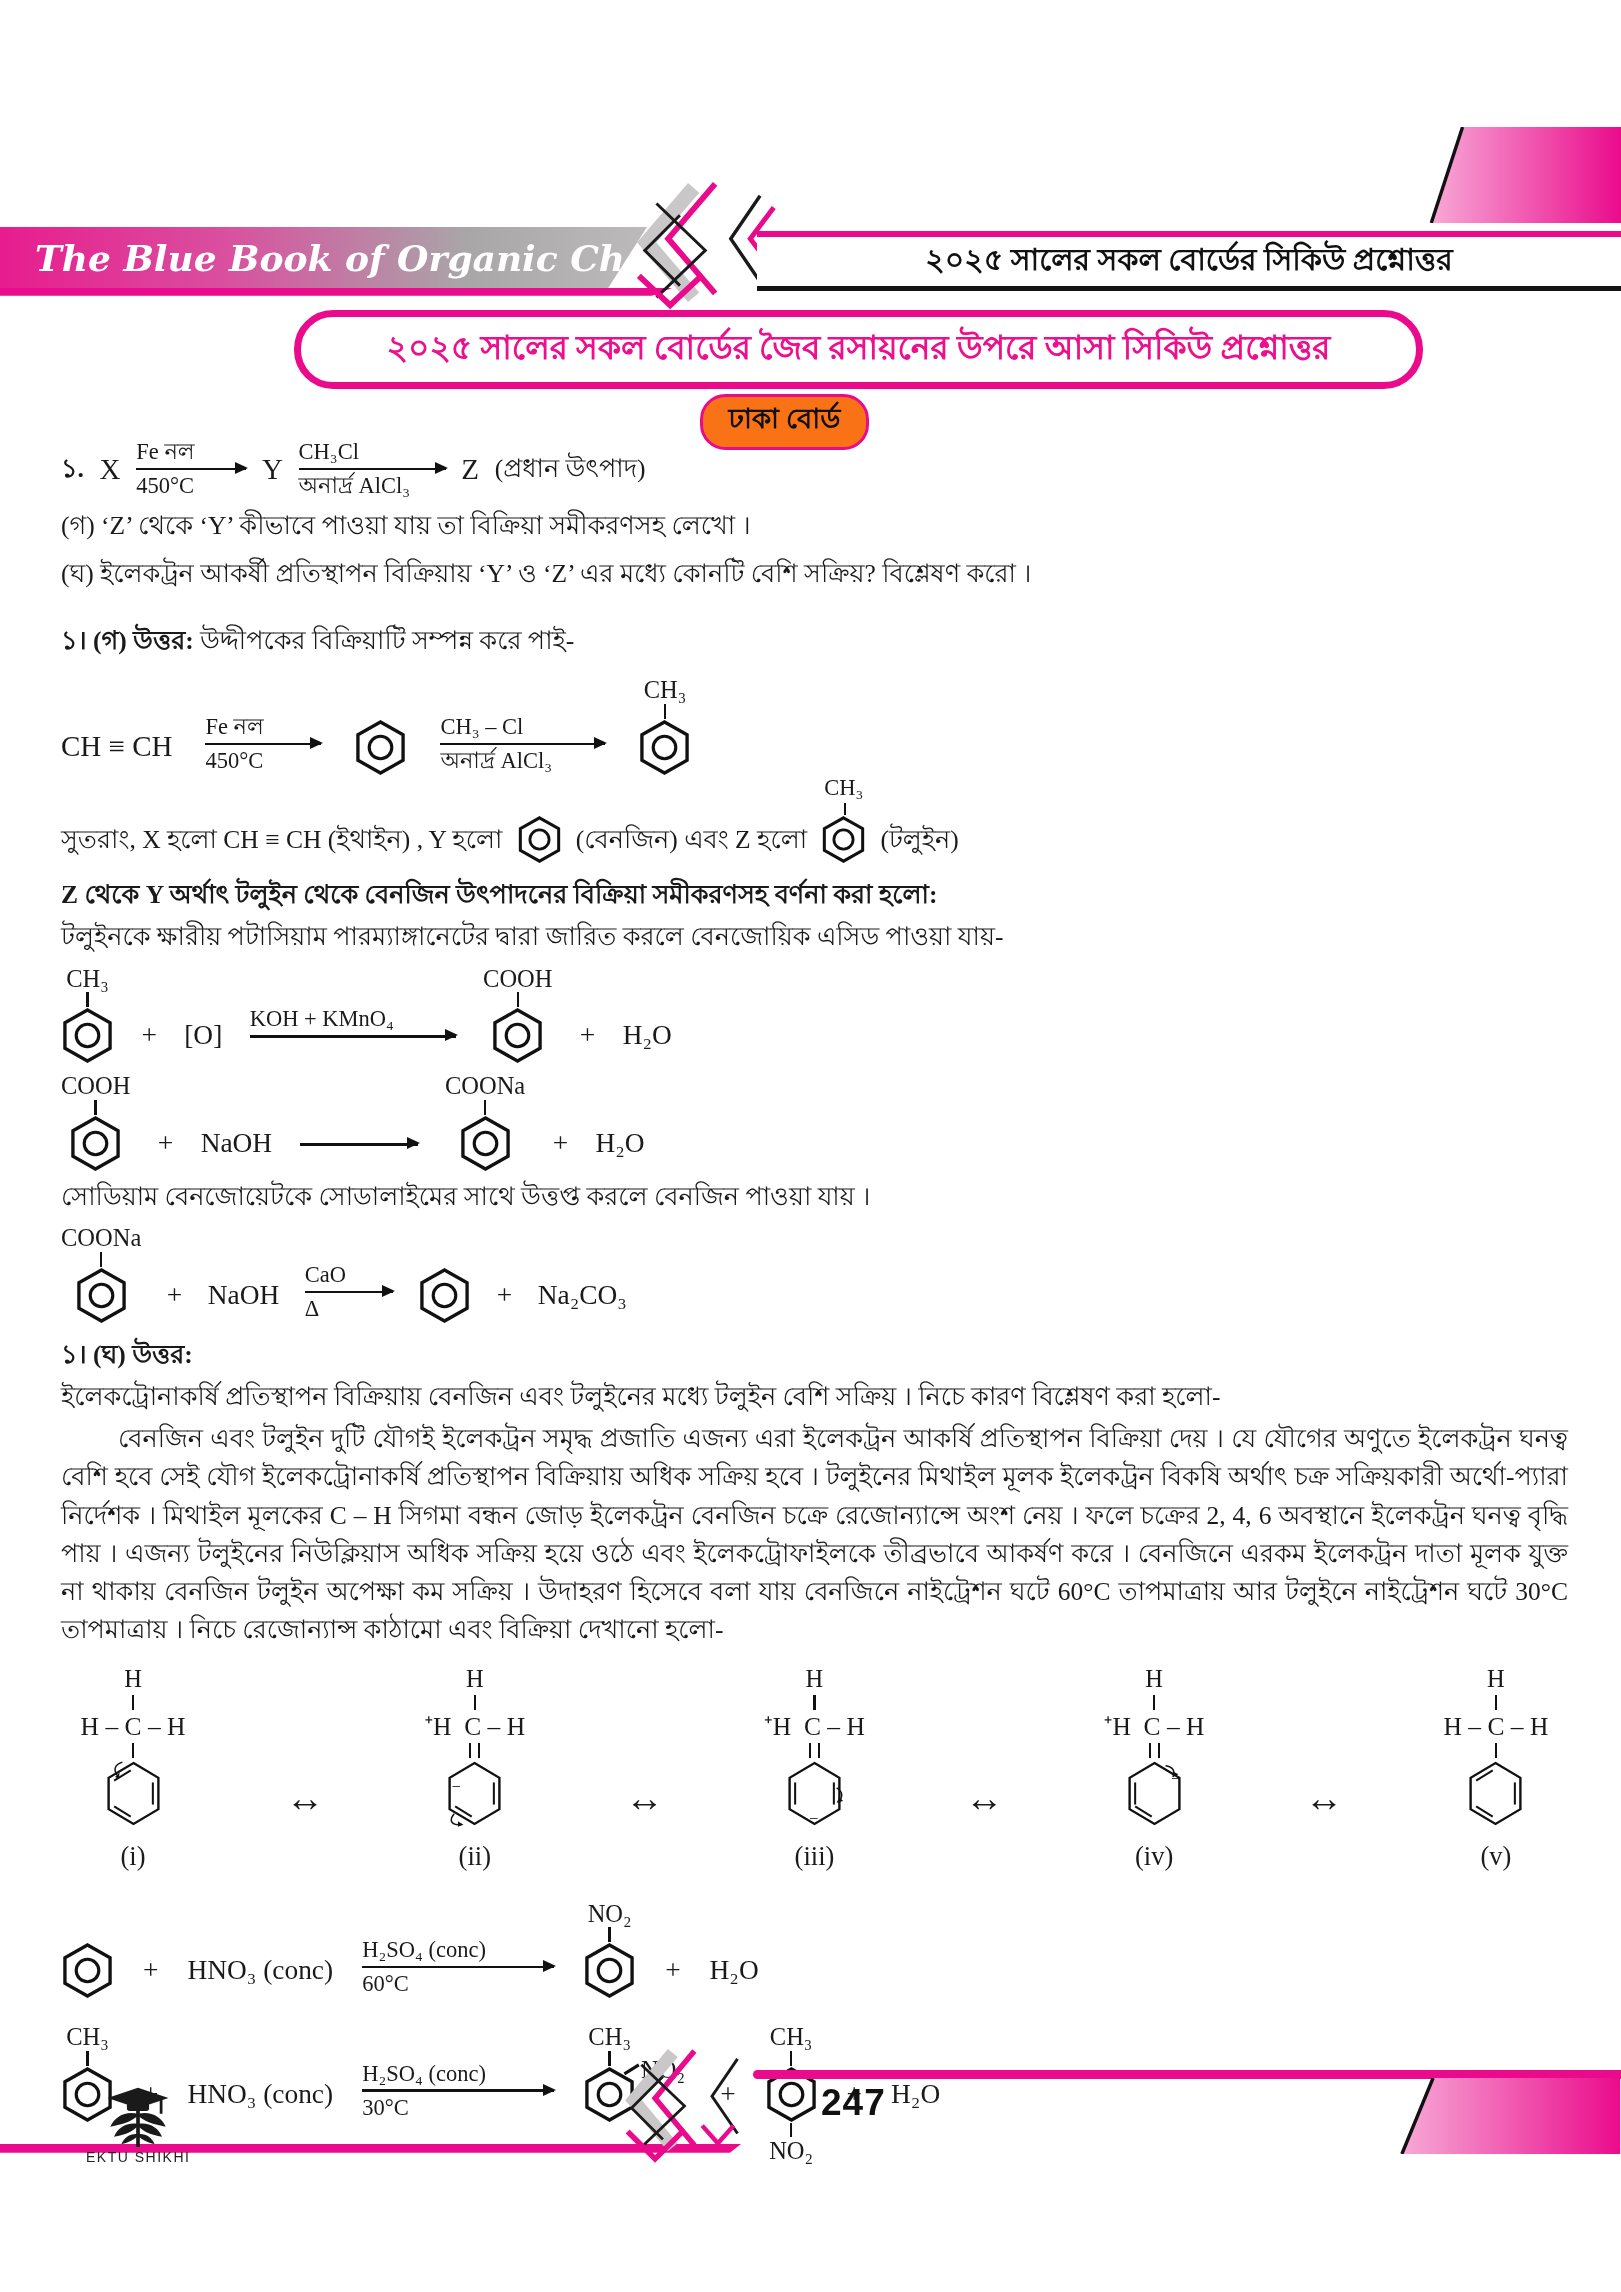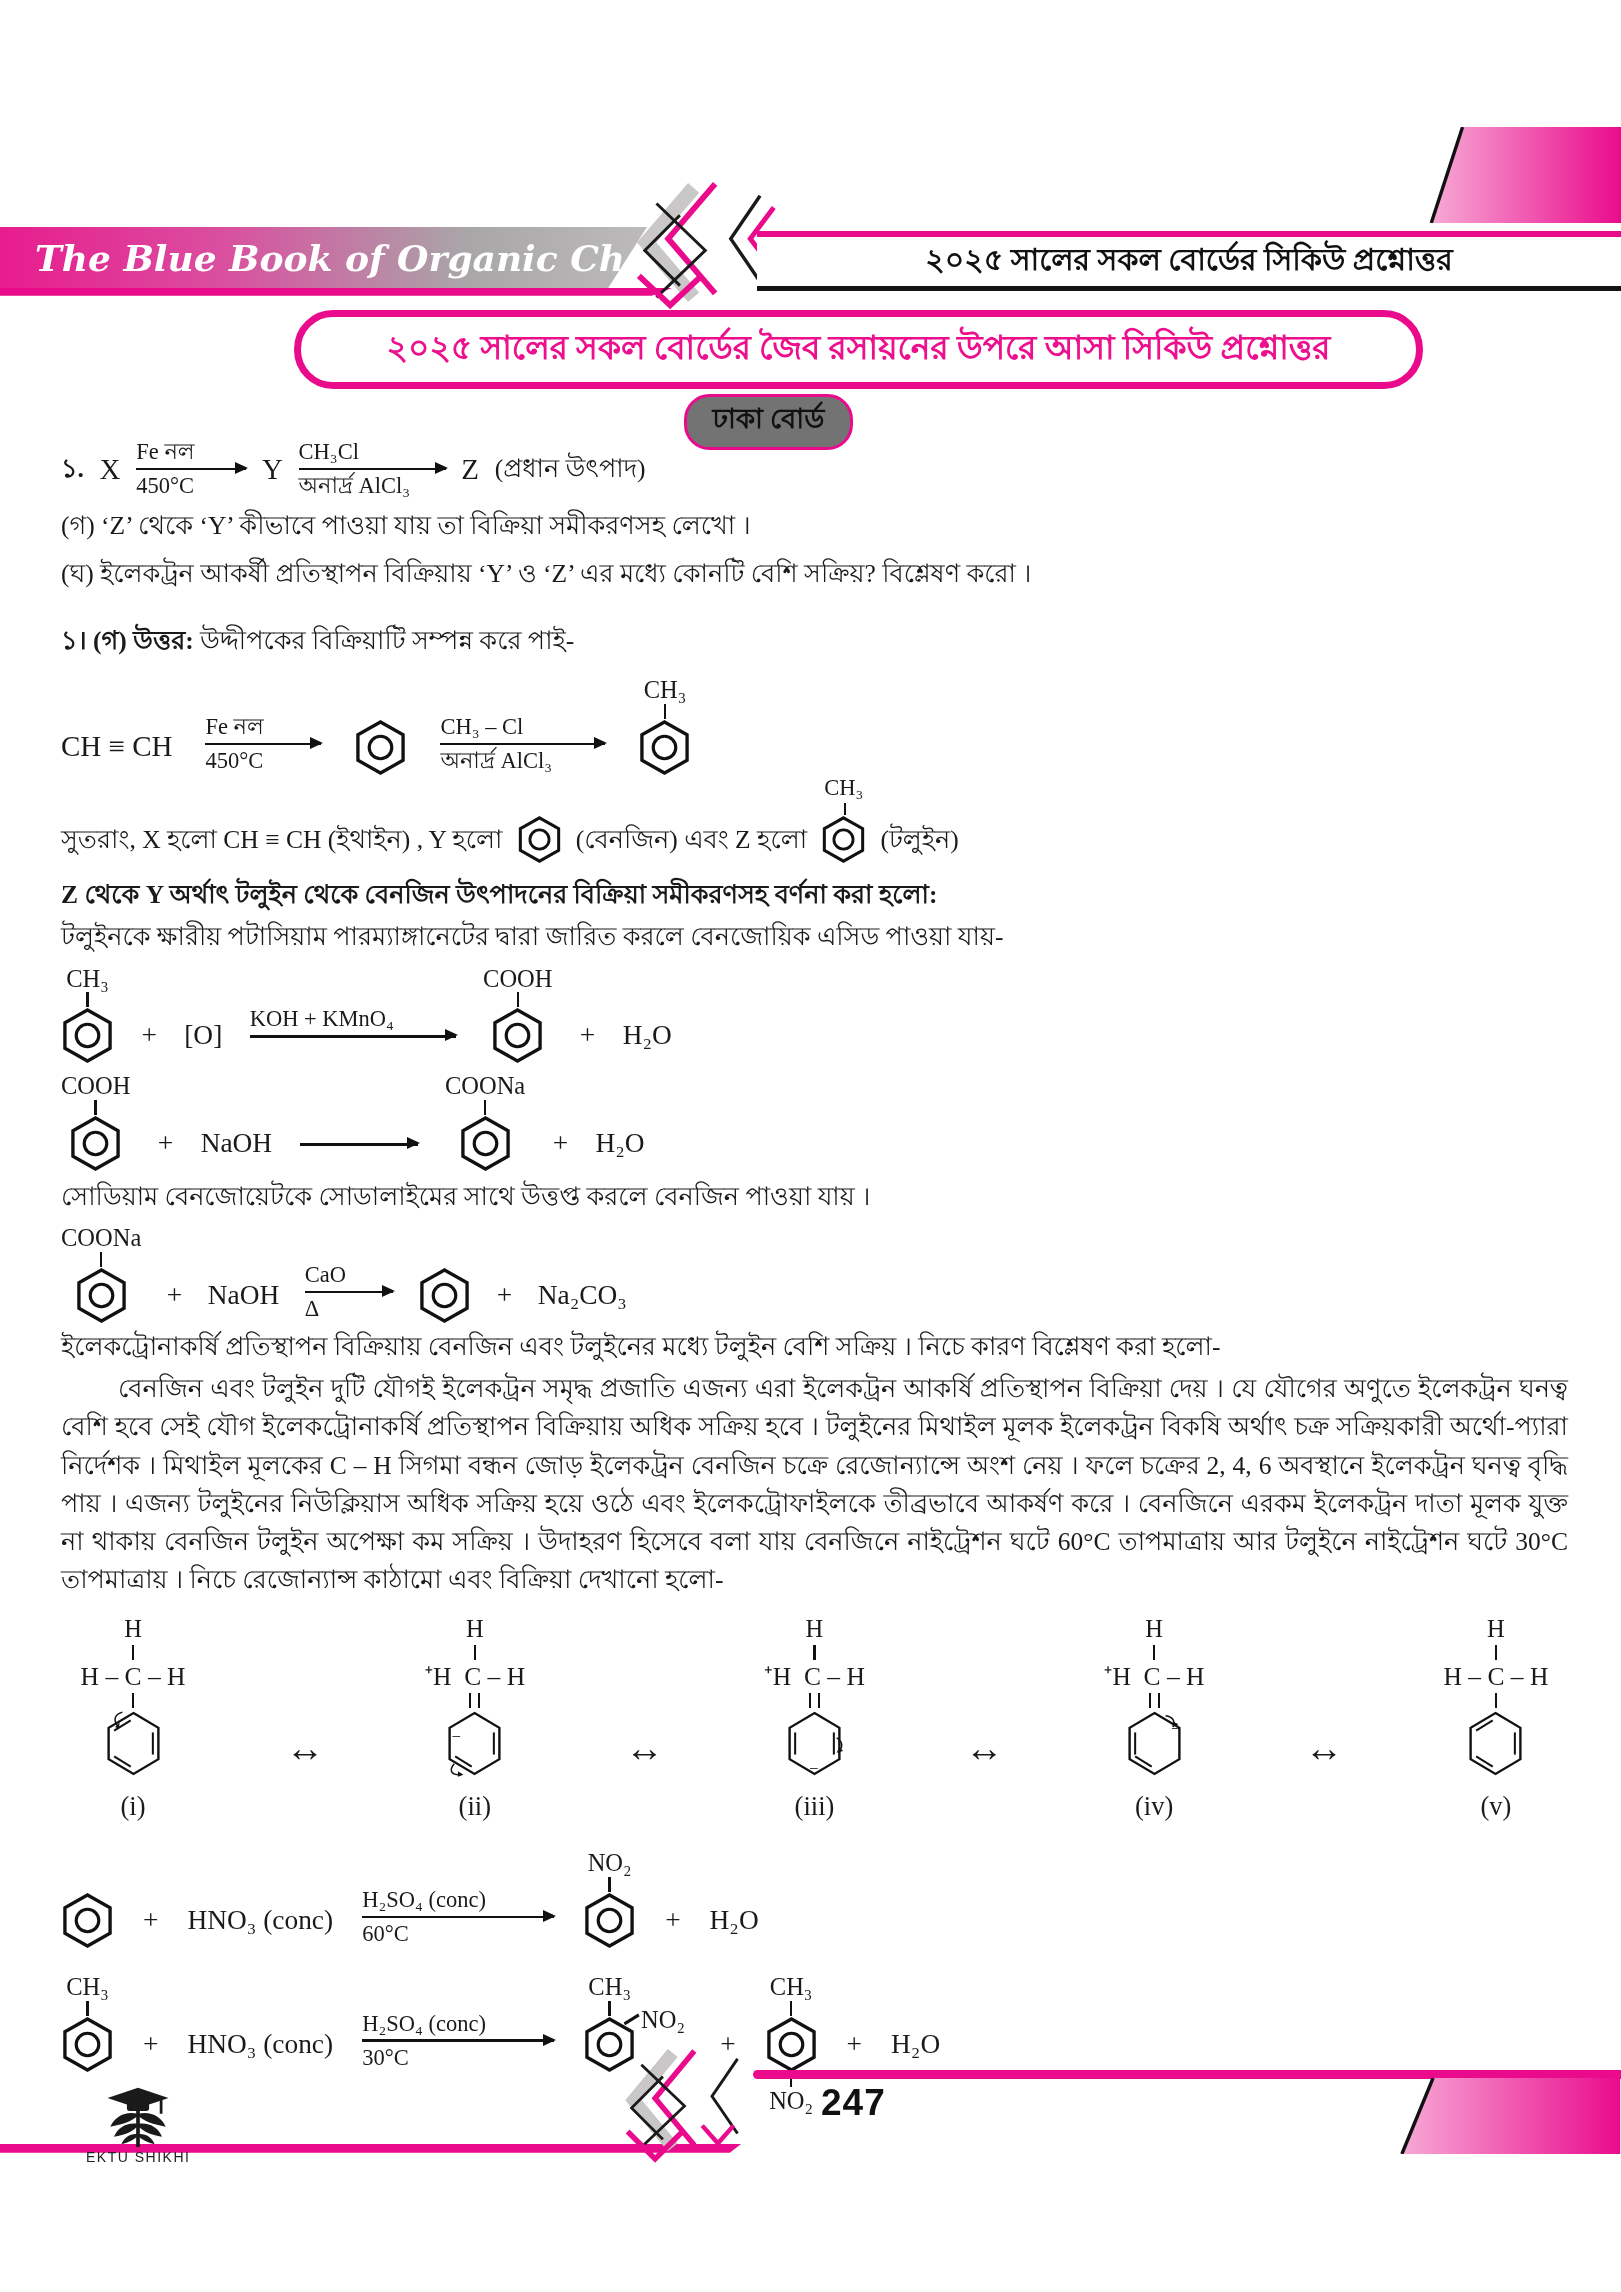--- a/index.html
+++ b/index.html
@@ -19,22 +19,22 @@
   .hdr-right{position:absolute;left:757px;right:0;top:231px;height:49px;background:#fff;
     border-top:6.9px solid #ea0b8c;border-bottom:5.9px solid #141414;
     display:flex;align-items:center;justify-content:center;}
   .hdr-right span{font-weight:bold;font-size:30px;color:#111;}
   .hdr-deco{position:absolute;left:617px;top:182px;}
 
   
   .banner{position:absolute;top:310px;left:294px;width:1115px;height:65px;border:7.8px solid #ea0b8c;
     border-radius:39px;background:#fff;display:flex;align-items:center;justify-content:center;}
   .banner span{color:#ec0f8e;font-weight:bold;font-size:33px;white-space:nowrap;}
-  .badge{position:absolute;top:394px;left:684px;padding:1px 25.5px 2.9px;border:3.9px solid #ea0b8c;
-    border-radius:25.5px;background:#737373;}
+  .badge{position:absolute;top:394px;left:700px;padding:1px 25.5px 2.9px;border:3.9px solid #ea0b8c;
+    border-radius:25.5px;background:#f97316;}
   .badge span{font-weight:bold;font-size:27.4px;color:#111;}
 
   
   .content{position:absolute;left:61px;right:53px;top:439px;}
   .bn{font-size:25.5px;line-height:1.5;}
   .b{font-weight:bold;}
   .chem{font-family:"Liberation Serif",serif;}
 
   
   .rxn{display:flex;align-items:flex-end;column-gap:21.6px;font-size:27.4px;}
@@ -298,20 +298,21 @@
         <span class="mol-top"></span>
         <svg class="ring-svg" width="53" height="57" viewBox="0 0 54 58">
           <polygon points="27,3 50,16 50,42 27,55 4,42 4,16" fill="none" stroke="#111" stroke-width="3.4"></polygon>
           <circle cx="27" cy="29" r="11.5" fill="none" stroke="#111" stroke-width="3.2"></circle>
         </svg>
       </span>
       <span class="tok chem">+</span>
       <span class="tok chem">Na₂CO₃</span>
     </div>
 
+    <div class="bn b" style="margin-top:11.8px;">১। (ঘ) উত্তর:</div>
     <div class="bn" style="margin-top:3.9px;">ইলেকট্রোনাকর্ষি প্রতিস্থাপন বিক্রিয়ায় বেনজিন এবং টলুইনের মধ্যে টলুইন বেশি সক্রিয় । নিচে কারণ বিশ্লেষণ করা হলো-</div>
     <div class="bn" style="margin-top:3.9px;text-indent:57px;text-align:justify;">বেনজিন এবং টলুইন দুটি যৌগই ইলেকট্রন সমৃদ্ধ প্রজাতি এজন্য এরা ইলেকট্রন আকর্ষি প্রতিস্থাপন বিক্রিয়া দেয় । যে যৌগের অণুতে ইলেকট্রন ঘনত্ব বেশি হবে সেই যৌগ ইলেকট্রোনাকর্ষি প্রতিস্থাপন বিক্রিয়ায় অধিক সক্রিয় হবে । টলুইনের মিথাইল মূলক ইলেকট্রন বিকষি অর্থাৎ চক্র সক্রিয়কারী অর্থো-প্যারা নির্দেশক । মিথাইল মূলকের C – H সিগমা বন্ধন জোড় ইলেকট্রন বেনজিন চক্রে রেজোন্যান্সে অংশ নেয় । ফলে চক্রের 2, 4, 6 অবস্থানে ইলেকট্রন ঘনত্ব বৃদ্ধি পায় । এজন্য টলুইনের নিউক্লিয়াস অধিক সক্রিয় হয়ে ওঠে এবং ইলেকট্রোফাইলকে তীব্রভাবে আকর্ষণ করে । বেনজিনে এরকম ইলেকট্রন দাতা মূলক যুক্ত না থাকায় বেনজিন টলুইন অপেক্ষা কম সক্রিয় । উদাহরণ হিসেবে বলা যায় বেনজিনে নাইট্রেশন ঘটে 60°C তাপমাত্রায় আর টলুইনে নাইট্রেশন ঘটে 30°C তাপমাত্রায় । নিচে রেজোন্যান্স কাঠামো এবং বিক্রিয়া দেখানো হলো-</div>
 
     <div class="res-row">
 
       <div class="rs">
         <div class="rs-h chem">H</div>
         <div class="rs-bond"></div>
         <div class="rs-mid chem">H – C – H</div>
         <div class="rs-bond2 single"></div>

